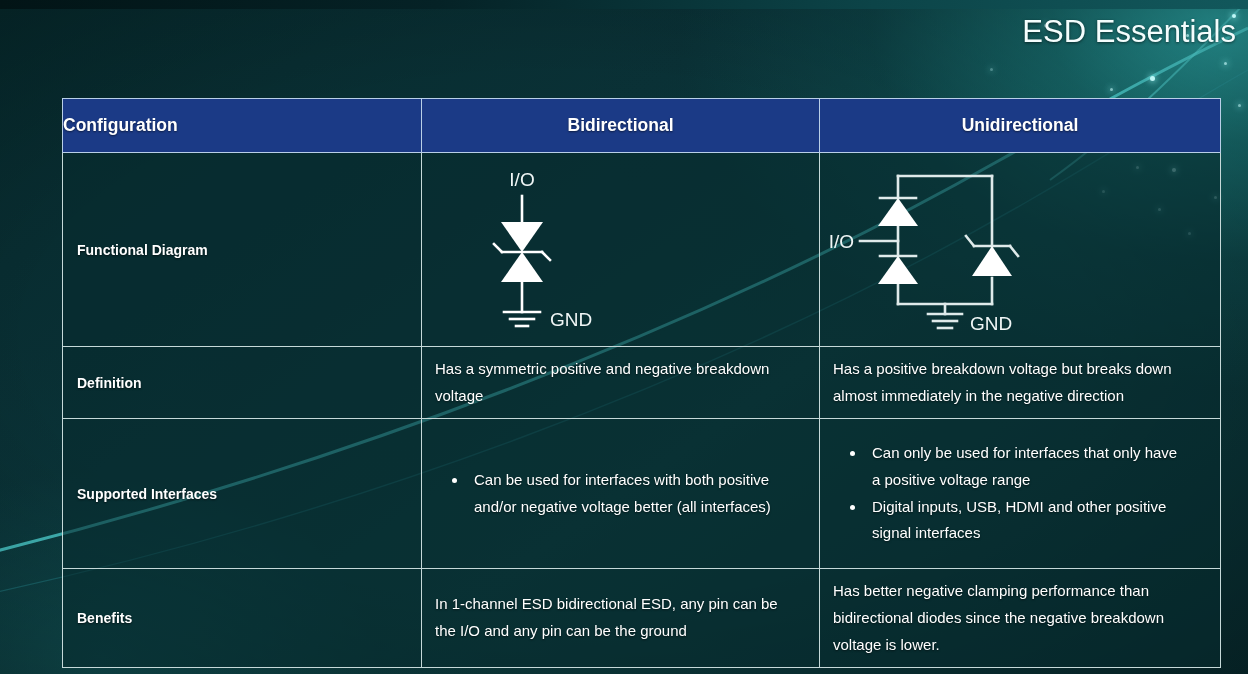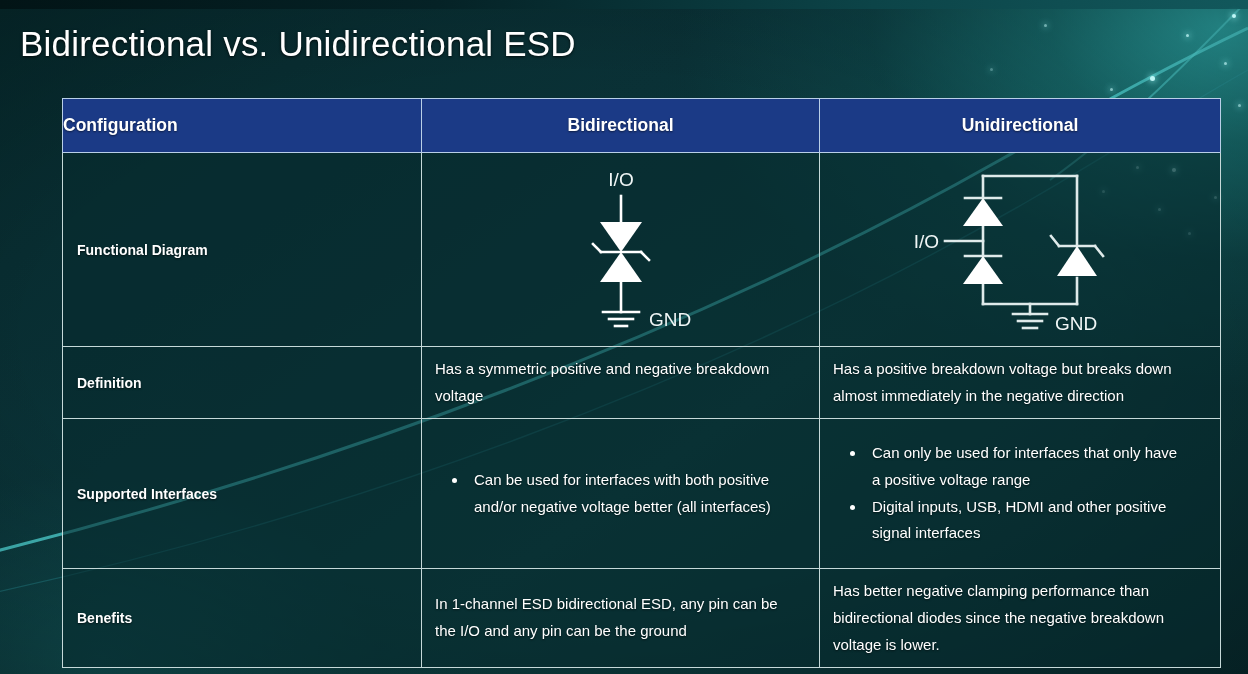--- a/index.html
+++ b/index.html
@@ -143,21 +143,20 @@
     background: #ffffff;
   }
   td.diagram-cell {
     height: 193px;
     text-align: center;
     padding: 0;
   }
   .diagram-wrap {
     display: flex;
     align-items: center;
-    justify-content: center;
     height: 193px;
   }
   .diagram-wrap svg { display: block; overflow: visible; }
 </style>
 </head>
 <body>
 
 <div id="slide">
 
   <div class="bg-base"></div>
@@ -182,22 +181,22 @@
   <div class="star" style="left:1196px;top:132px;width:3px;height:3px;opacity:.55;"></div>
   <div class="star" style="left:1172px;top:168px;width:4px;height:4px;opacity:.7;"></div>
   <div class="star" style="left:1214px;top:196px;width:3px;height:3px;opacity:.5;"></div>
   <div class="star" style="left:1136px;top:166px;width:3px;height:3px;opacity:.5;"></div>
   <div class="star" style="left:1158px;top:208px;width:3px;height:3px;opacity:.45;"></div>
   <div class="star" style="left:1102px;top:190px;width:3px;height:3px;opacity:.4;"></div>
   <div class="star" style="left:1188px;top:232px;width:3px;height:3px;opacity:.4;"></div>
   <div class="star" style="left:1044px;top:24px;width:3px;height:3px;opacity:.55;"></div>
   <div class="star" style="left:990px;top:68px;width:3px;height:3px;opacity:.35;"></div>
 
-  <div class="slide-title">Bidirectional vs. Unidirectional ESD</div>
-
+
+  <div class="deck-label">ESD Essentials</div>
 
   <table class="esd-table">
     <colgroup>
       <col class="c1">
         <col class="c2">
         <col class="c3">
     </colgroup>
     <thead>
       <tr>
         <th class="h-left">Configuration</th>

